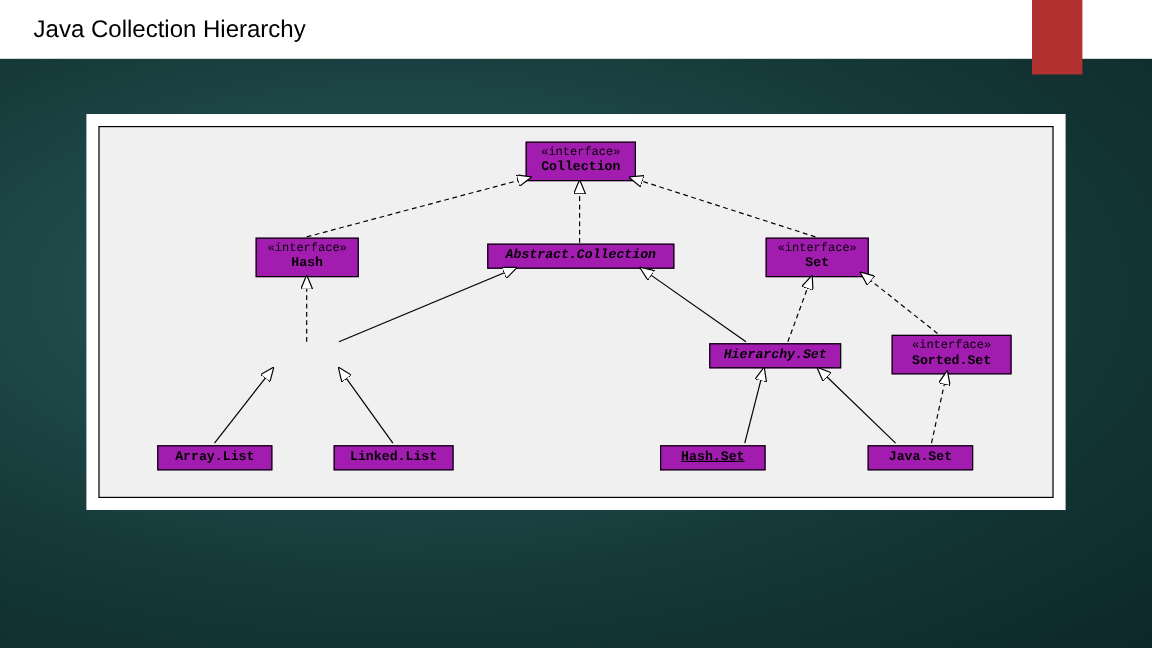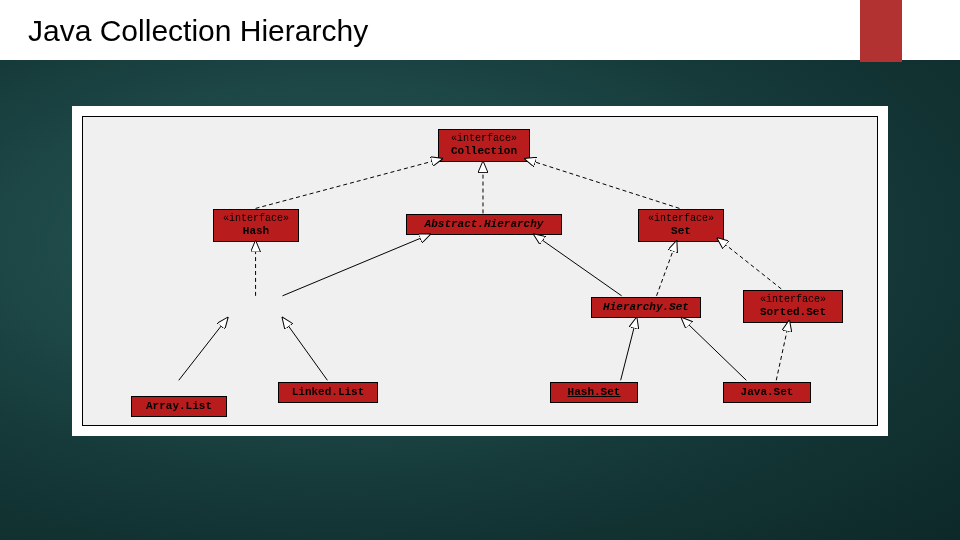--- a/index.html
+++ b/index.html
@@ -10,21 +10,21 @@
     font-family: Arial, sans-serif;
     position: relative;
     overflow: hidden;
   }
   .title-bar {
     background: #ffffff;
     padding: 14px 28px 12px 28px;
     position: relative;
   }
   .title-text {
-    font-size: 30px;
+    font-size: 20px;
     color: #000;
     font-weight: normal;
   }
   .red-tab {
     position: absolute;
     top: 0;
     right: 58px;
     width: 42px;
     height: 62px;
     background: #b23131;
@@ -36,21 +36,21 @@
   }
   .diagram {
     background: #f0f0f0;
     border: 1px solid #000;
     position: relative;
     height: 310px;
     width: 100%;
   }
   .node {
     position: absolute;
-    background: #b91c1c;
+    background: #a21caf;
     border: 1px solid #000;
     font-family: "Courier New", monospace;
     font-size: 11px;
     text-align: center;
     padding: 3px 8px;
     line-height: 1.2;
   }
   .node .stereo {
     display: block;
     font-size: 10px;
@@ -85,36 +85,36 @@
     <div class="node" style="left:355px; top:12px; width:92px;">
       <span class="stereo">«interface»</span>
       <span class="name">Collection</span>
     </div>
 
     <div class="node" style="left:130px; top:92px; width:86px;">
       <span class="stereo">«interface»</span>
       <span class="name">Hash</span>
     </div>
     <div class="node" style="left:323px; top:97px; width:156px;">
-      <span class="name italic">Abstract.Hierarchy</span>
+      <span class="name italic">Abstract.Collection</span>
     </div>
     <div class="node" style="left:555px; top:92px; width:86px;">
       <span class="stereo">«interface»</span>
       <span class="name">Set</span>
     </div>
 
     <div class="node" style="left:508px; top:180px; width:110px;">
       <span class="name italic">Hierarchy.Set</span>
     </div>
     <div class="node" style="left:660px; top:173px; width:100px;">
       <span class="stereo">«interface»</span>
       <span class="name">Sorted.Set</span>
     </div>
 
-    <div class="node" style="left:48px; top:265px; width:96px;margin-top:14px;">
+    <div class="node" style="left:48px; top:265px; width:96px;">
       <span class="name">Array.List</span>
     </div>
     <div class="node" style="left:195px; top:265px; width:100px;font-family:Liberation Mono, monospace;">
       <span class="name">Linked.List</span>
     </div>
     <div class="node" style="left:467px; top:265px; width:88px;text-decoration:underline;">
       <span class="name">Hash.Set</span>
     </div>
     <div class="node" style="left:640px; top:265px; width:88px;">
       <span class="name">Java.Set</span>

